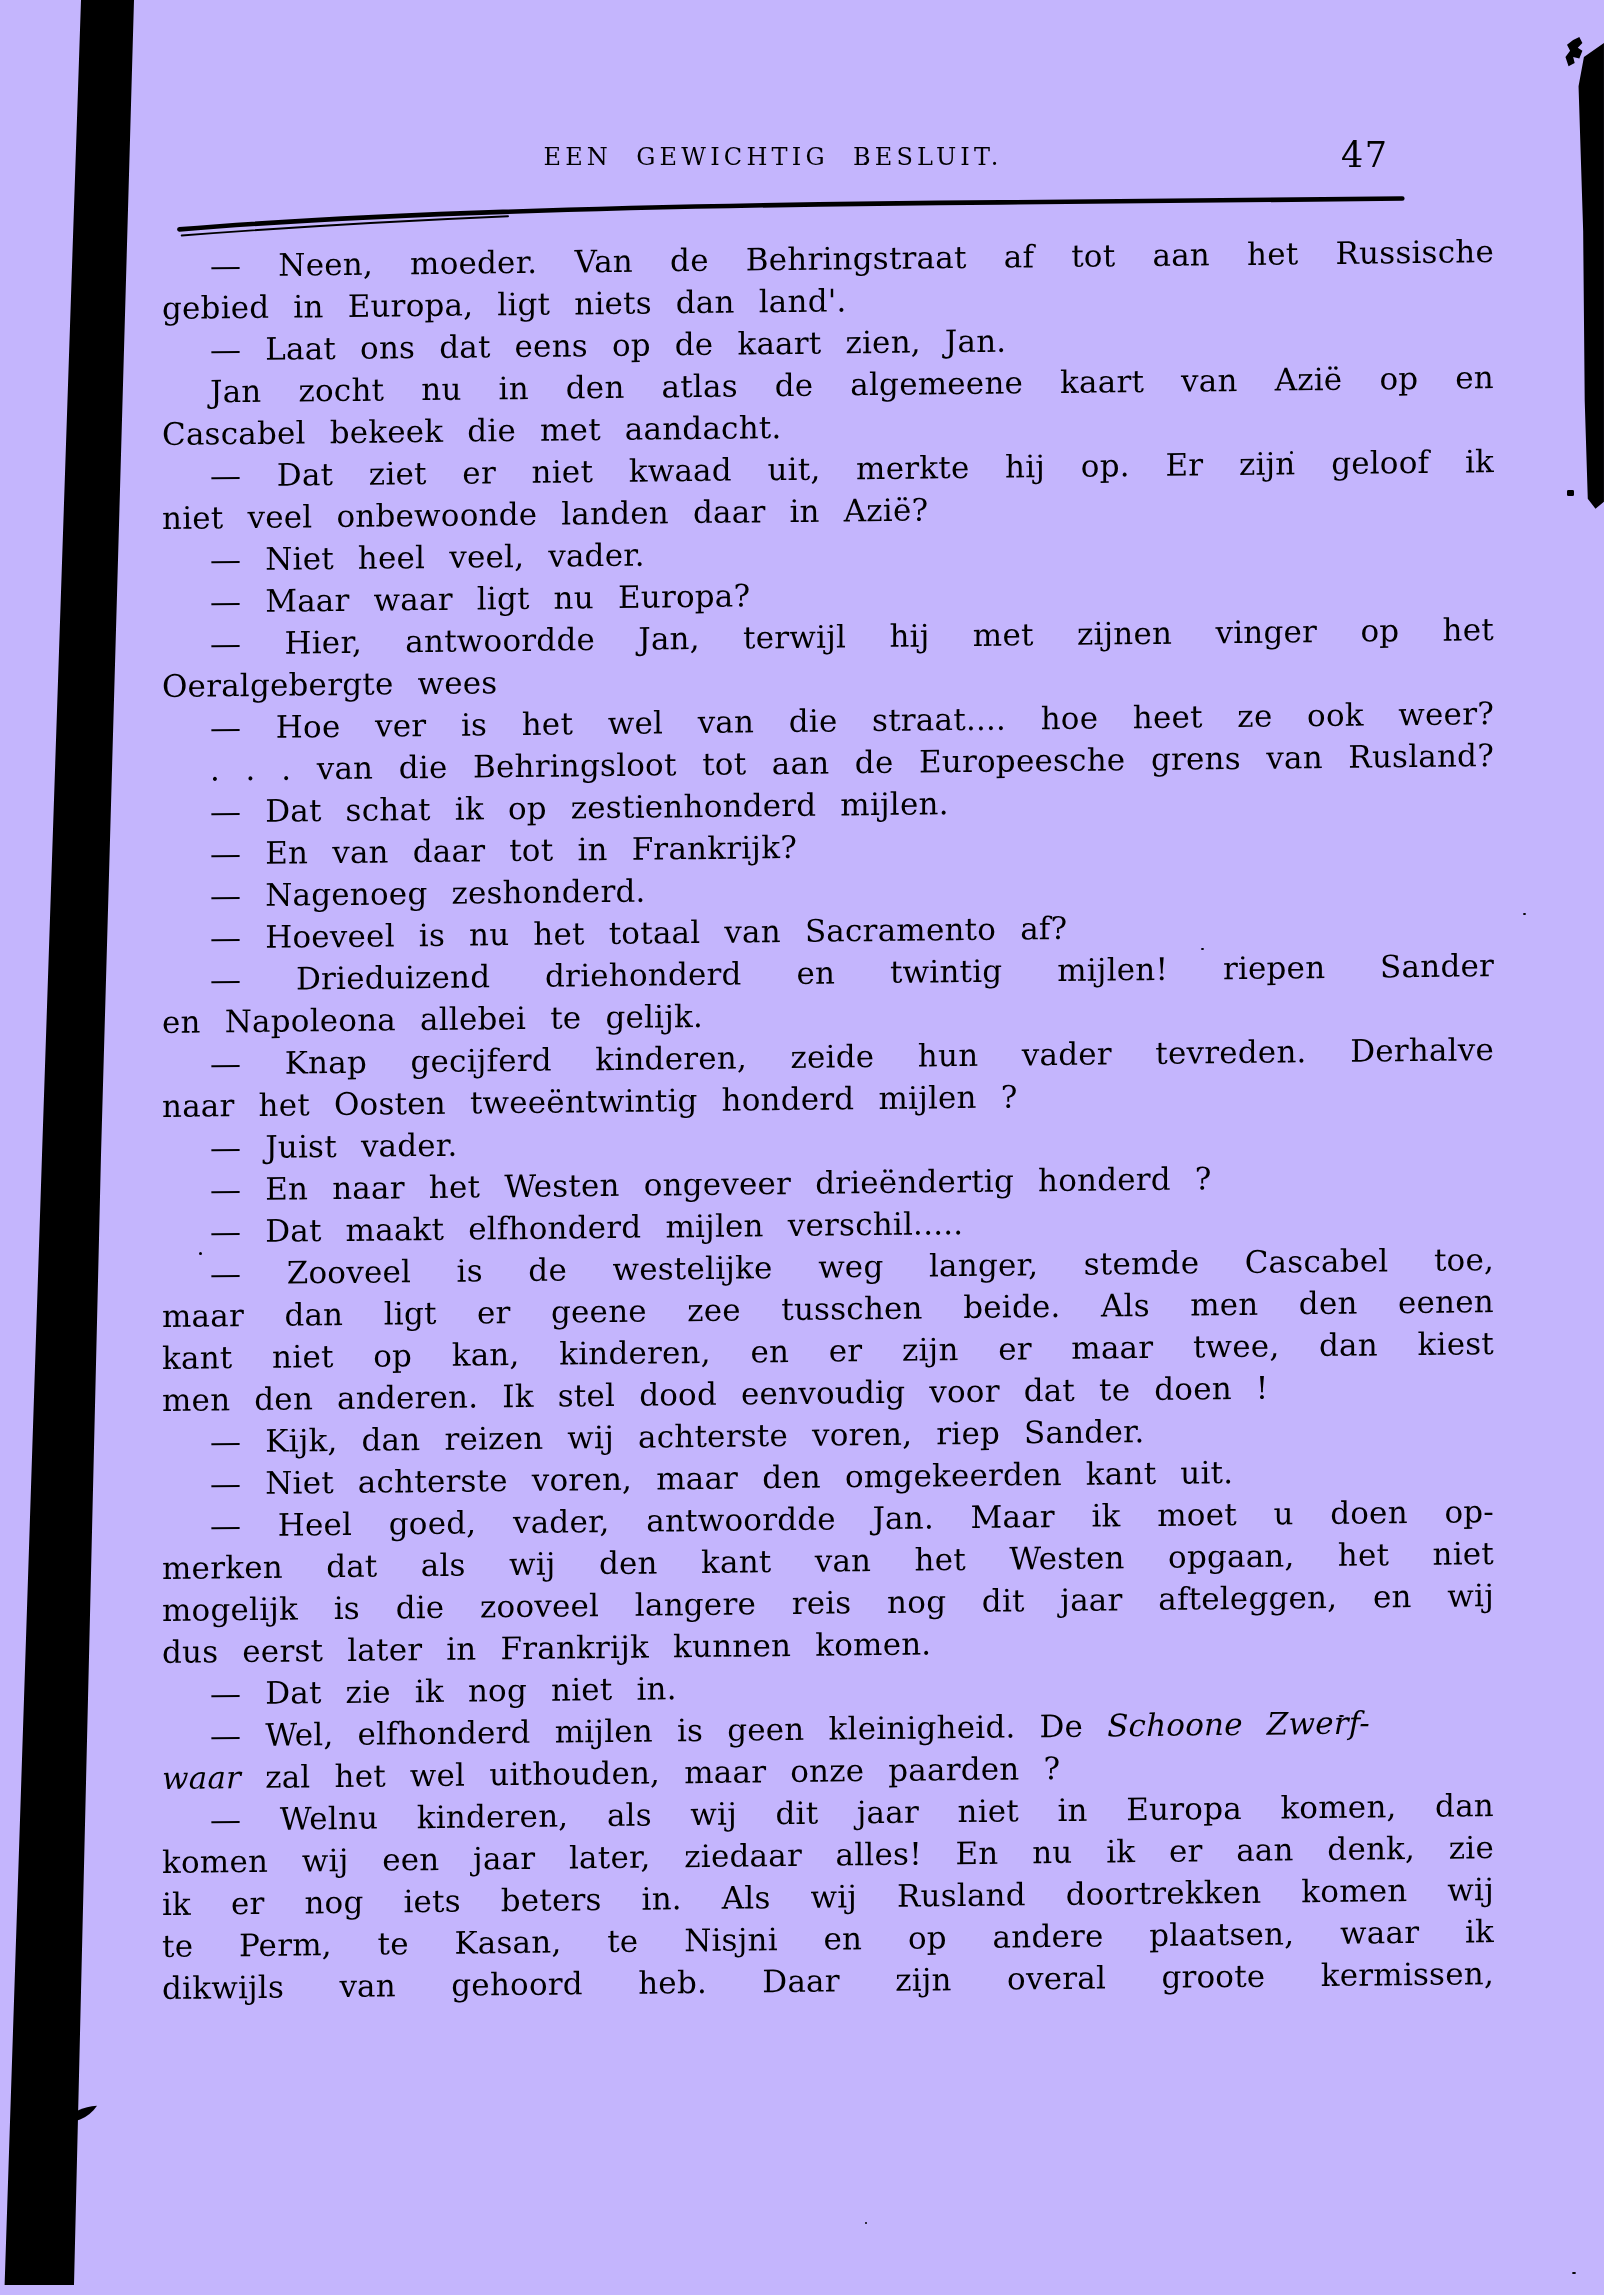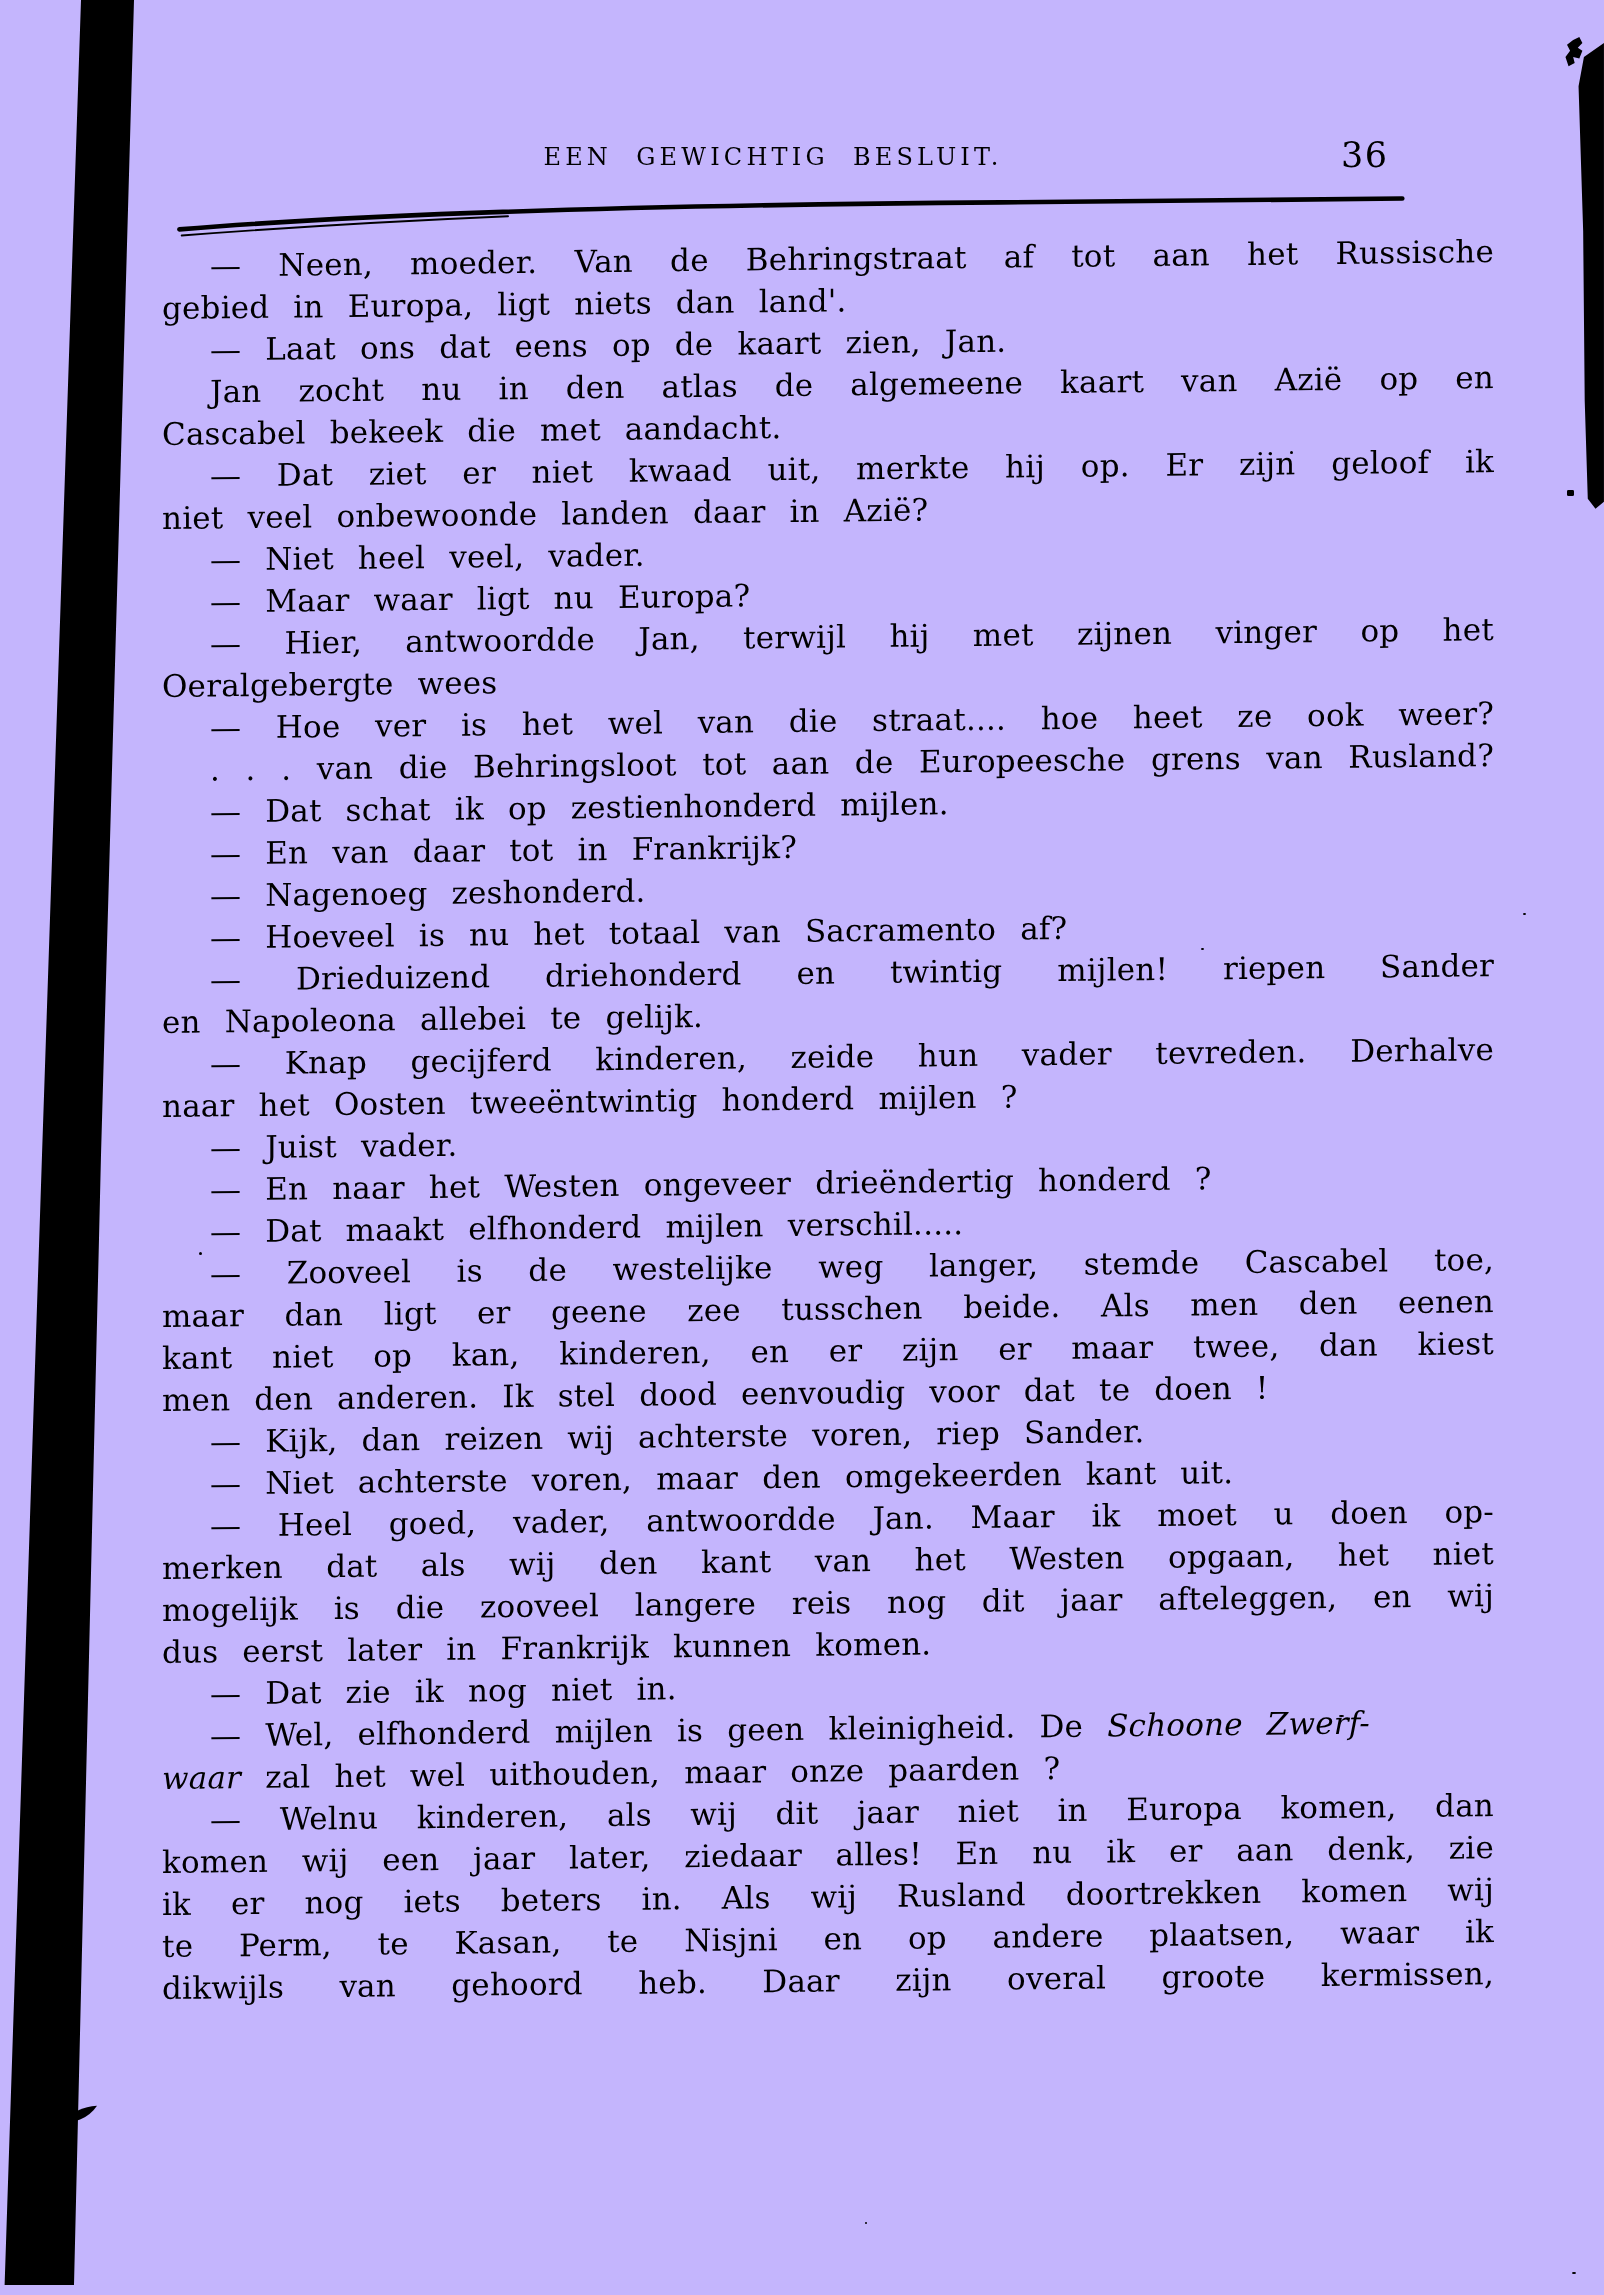--- a/index.html
+++ b/index.html
@@ -50,21 +50,21 @@
 </style>
 </head>
 <body>
 
 <div class="page">
 
   <div class="gutter"></div>
 
   <div class="header-title">EEN GEWICHTIG BESLUIT.</div>
 
-  <div class="page-number">36</div>
+  <div class="page-number">47</div>
 
   <svg class="artifacts" width="1604" height="2295" viewBox="0 0 2084 2982">
 
     <path d="M 233 298 C 500 276 900 266 1300 263 S 1770 259 1822 258" fill="none" stroke="#000" stroke-width="6" stroke-linecap="round"></path>
     <path d="M 236 306 C 380 295 520 287 660 281" fill="none" stroke="#000" stroke-width="2.5" stroke-linecap="round"></path>
 
     <path d="M 2084 56 L 2058 74 L 2051 112 L 2057 300 L 2059 520 L 2063 648 L 2073 661 L 2084 652 Z" fill="#000"></path>
     <path d="M 2044 52 l 8 -4 4 8 -6 6 6 4 -4 10 -8 -2 2 8 -8 4 -4 -12 6 -8 -4 -8 Z" fill="#000"></path>
 
     <path d="M 88 2754 q 10 -16 38 -18 q -8 12 -22 18 q -10 4 -16 0 Z" fill="#000"></path>

